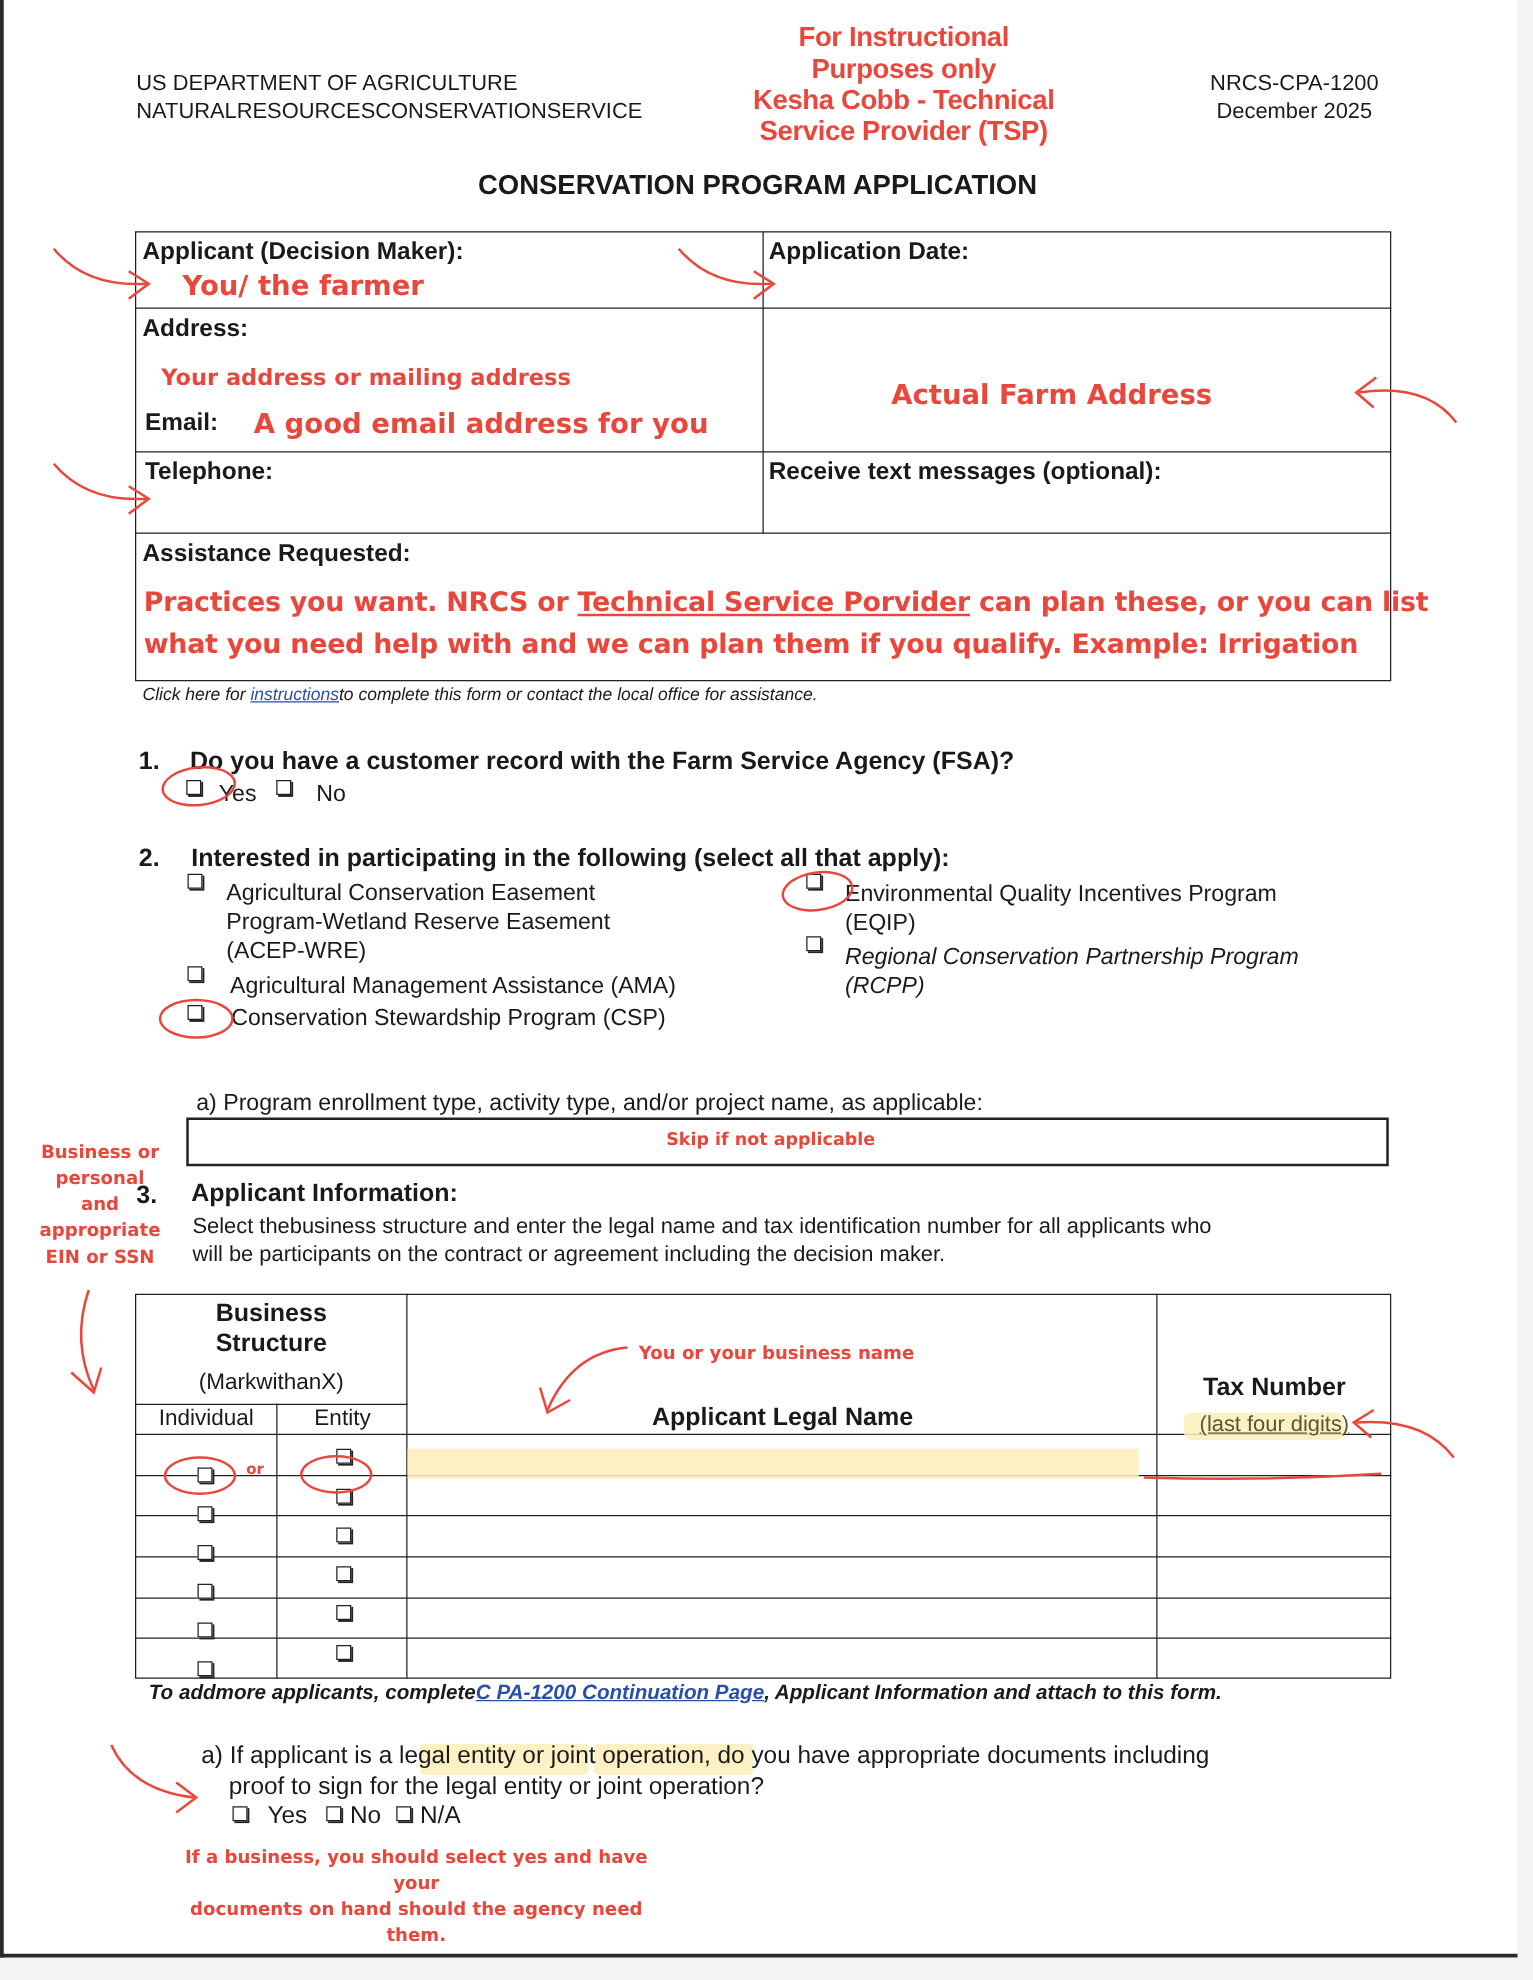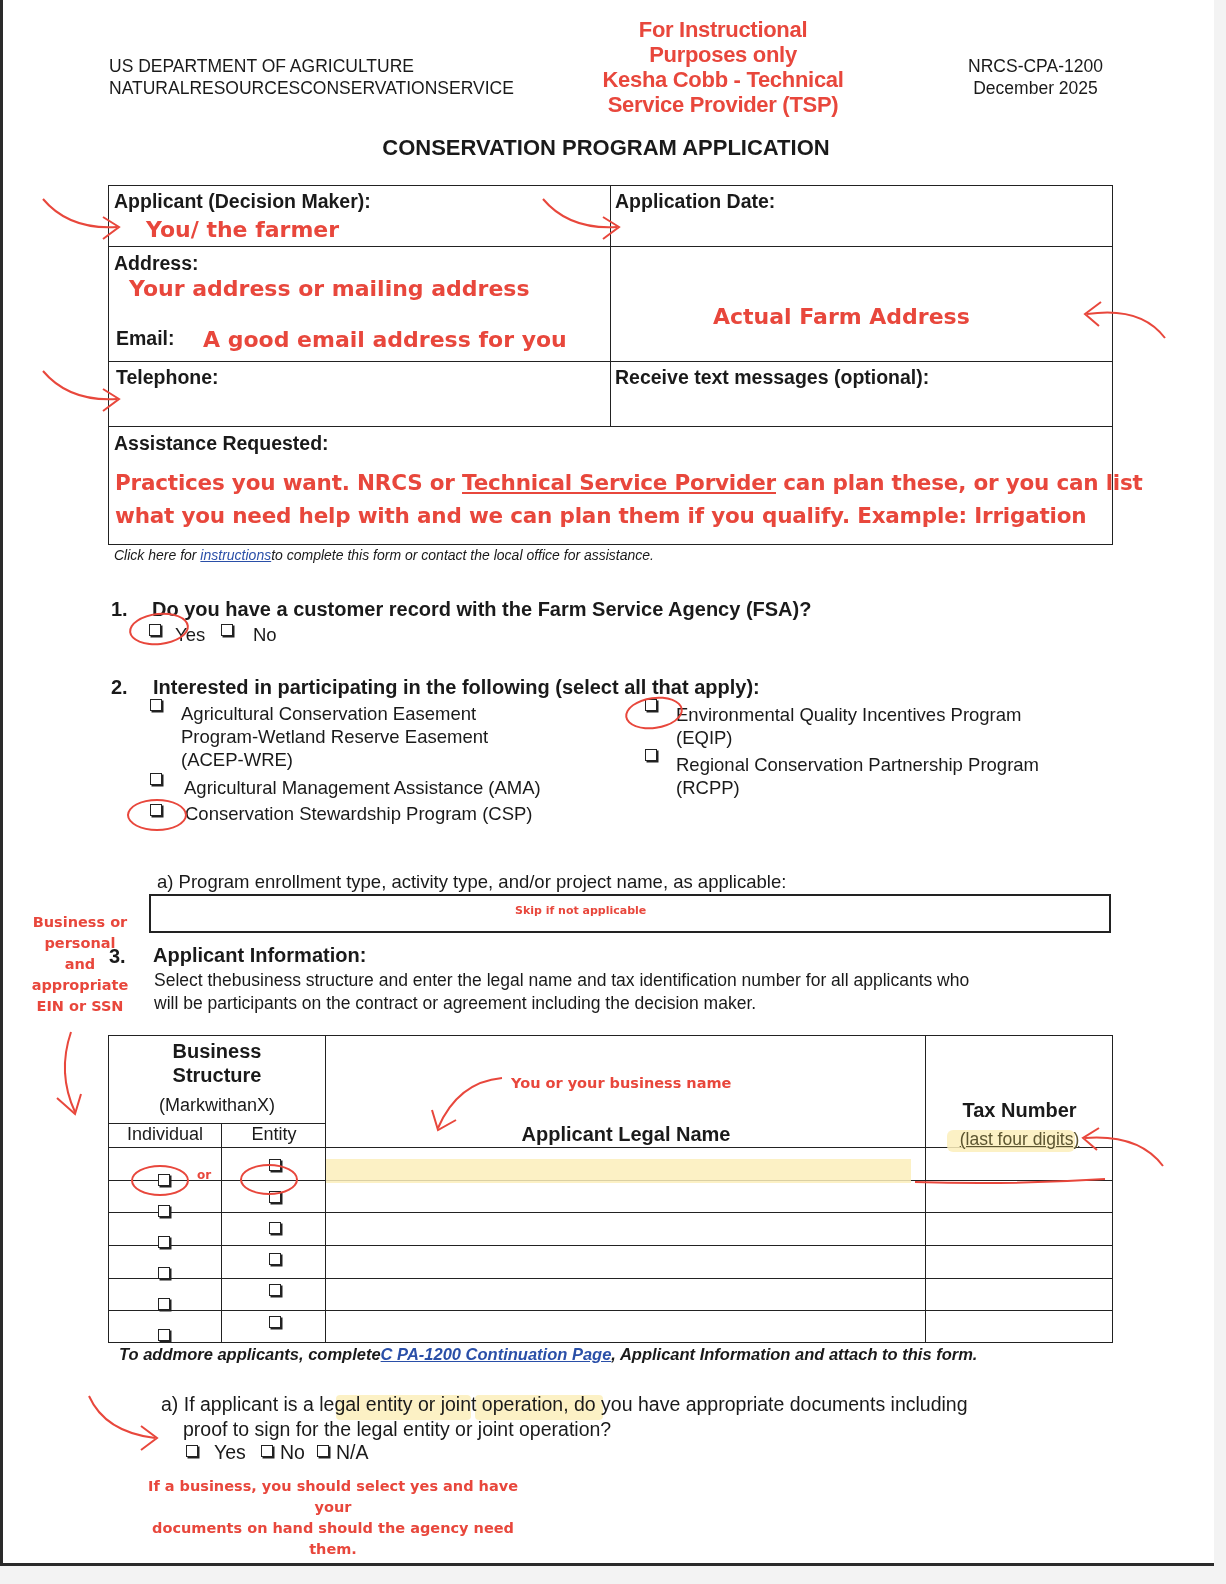--- a/index.html
+++ b/index.html
@@ -53,21 +53,21 @@
   <div class="hline" style="left:105px; top:246px; width:1005px;"></div>
   <div class="hline" style="left:105px; top:361px; width:1005px;"></div>
   <div class="hline" style="left:105px; top:426px; width:1005px;"></div>
 
   <div class="lbl" style="left:111px; top:190px;">Applicant (Decision Maker):</div>
   <div class="ann" style="left:143px; top:217px; font-size:22px;">You/ the farmer</div>
   <div class="lbl" style="left:612px; top:190px;">Application Date:</div>
   <div class="abs" style="left:612px; top:215px; width:490px; height:28px;"></div>
 
   <div class="lbl" style="left:111px; top:252px;">Address:</div>
-  <div class="ann" style="left:126px; top:276px; font-size:22px;">Your address or mailing address</div>
+  <div class="ann" style="left:126px; top:292px; font-size:18px;">Your address or mailing address</div>
   <div class="lbl" style="left:113px; top:327px;">Email:</div>
   <div class="ann" style="left:200px; top:327px; font-size:22px;">A good email address for you</div>
 
   <div class="ann" style="left:710px; top:304px; font-size:22px;">Actual Farm Address</div>
 
   <div class="lbl" style="left:113px; top:366px;">Telephone:</div>
   <div class="abs" style="left:113px; top:392px; width:490px; height:30px;"></div>
   <div class="lbl" style="left:612px; top:366px;">Receive text messages  (optional):</div>
   <div class="abs" style="left:612px; top:392px; width:490px; height:30px;"></div>
 
@@ -104,28 +104,28 @@
   <div class="opt" style="left:182px; top:802px;">Conservation Stewardship Program (CSP)</div>
   <div class="circle" style="left:124px; top:799px; width:60px; height:32px;"></div>
 
   <div class="cb" style="left:642px; top:699px;"></div>
   <div class="opt" style="left:673px; top:703px;">
     <div>Environmental Quality Incentives Program</div>
     <div>(EQIP)</div>
   </div>
   <div class="circle" style="left:622px; top:697px; width:58px; height:32px; transform:rotate(-8deg);"></div>
   <div class="cb" style="left:642px; top:749px;"></div>
-  <div class="opt" style="left:673px; top:753px;">
+  <div class="opt" style="left:673px; top:753px;font-style:italic;">
     <div>Regional Conservation Partnership Program</div>
     <div>(RCPP)</div>
   </div>
 
   <div class="opt" style="left:154px; top:870px;">a) Program enrollment type, activity type, and/or project name, as applicable:</div>
   <div class="abs" style="left:146px; top:894px; width:962px; height:39px; border:2.5px solid #222;"></div>
-  <div class="ann" style="left:512px; top:904px; font-size:11px;">Skip if not applicable</div>
+  <div class="ann" style="left:530px; top:904px; font-size:14px;">Skip if not applicable</div>
 
   <div class="ann" style="left:18px; top:912px; width:118px; text-align:center; font-size:14.5px; line-height:21px;">
     <div>Business or</div>
     <div>personal</div>
     <div>and</div>
     <div>appropriate</div>
     <div>EIN or SSN</div>
   </div>
   <div class="q-num" style="left:106px; top:945px;">3.</div>
   <div class="q-text" style="left:150px; top:944px;">Applicant Information:</div>

